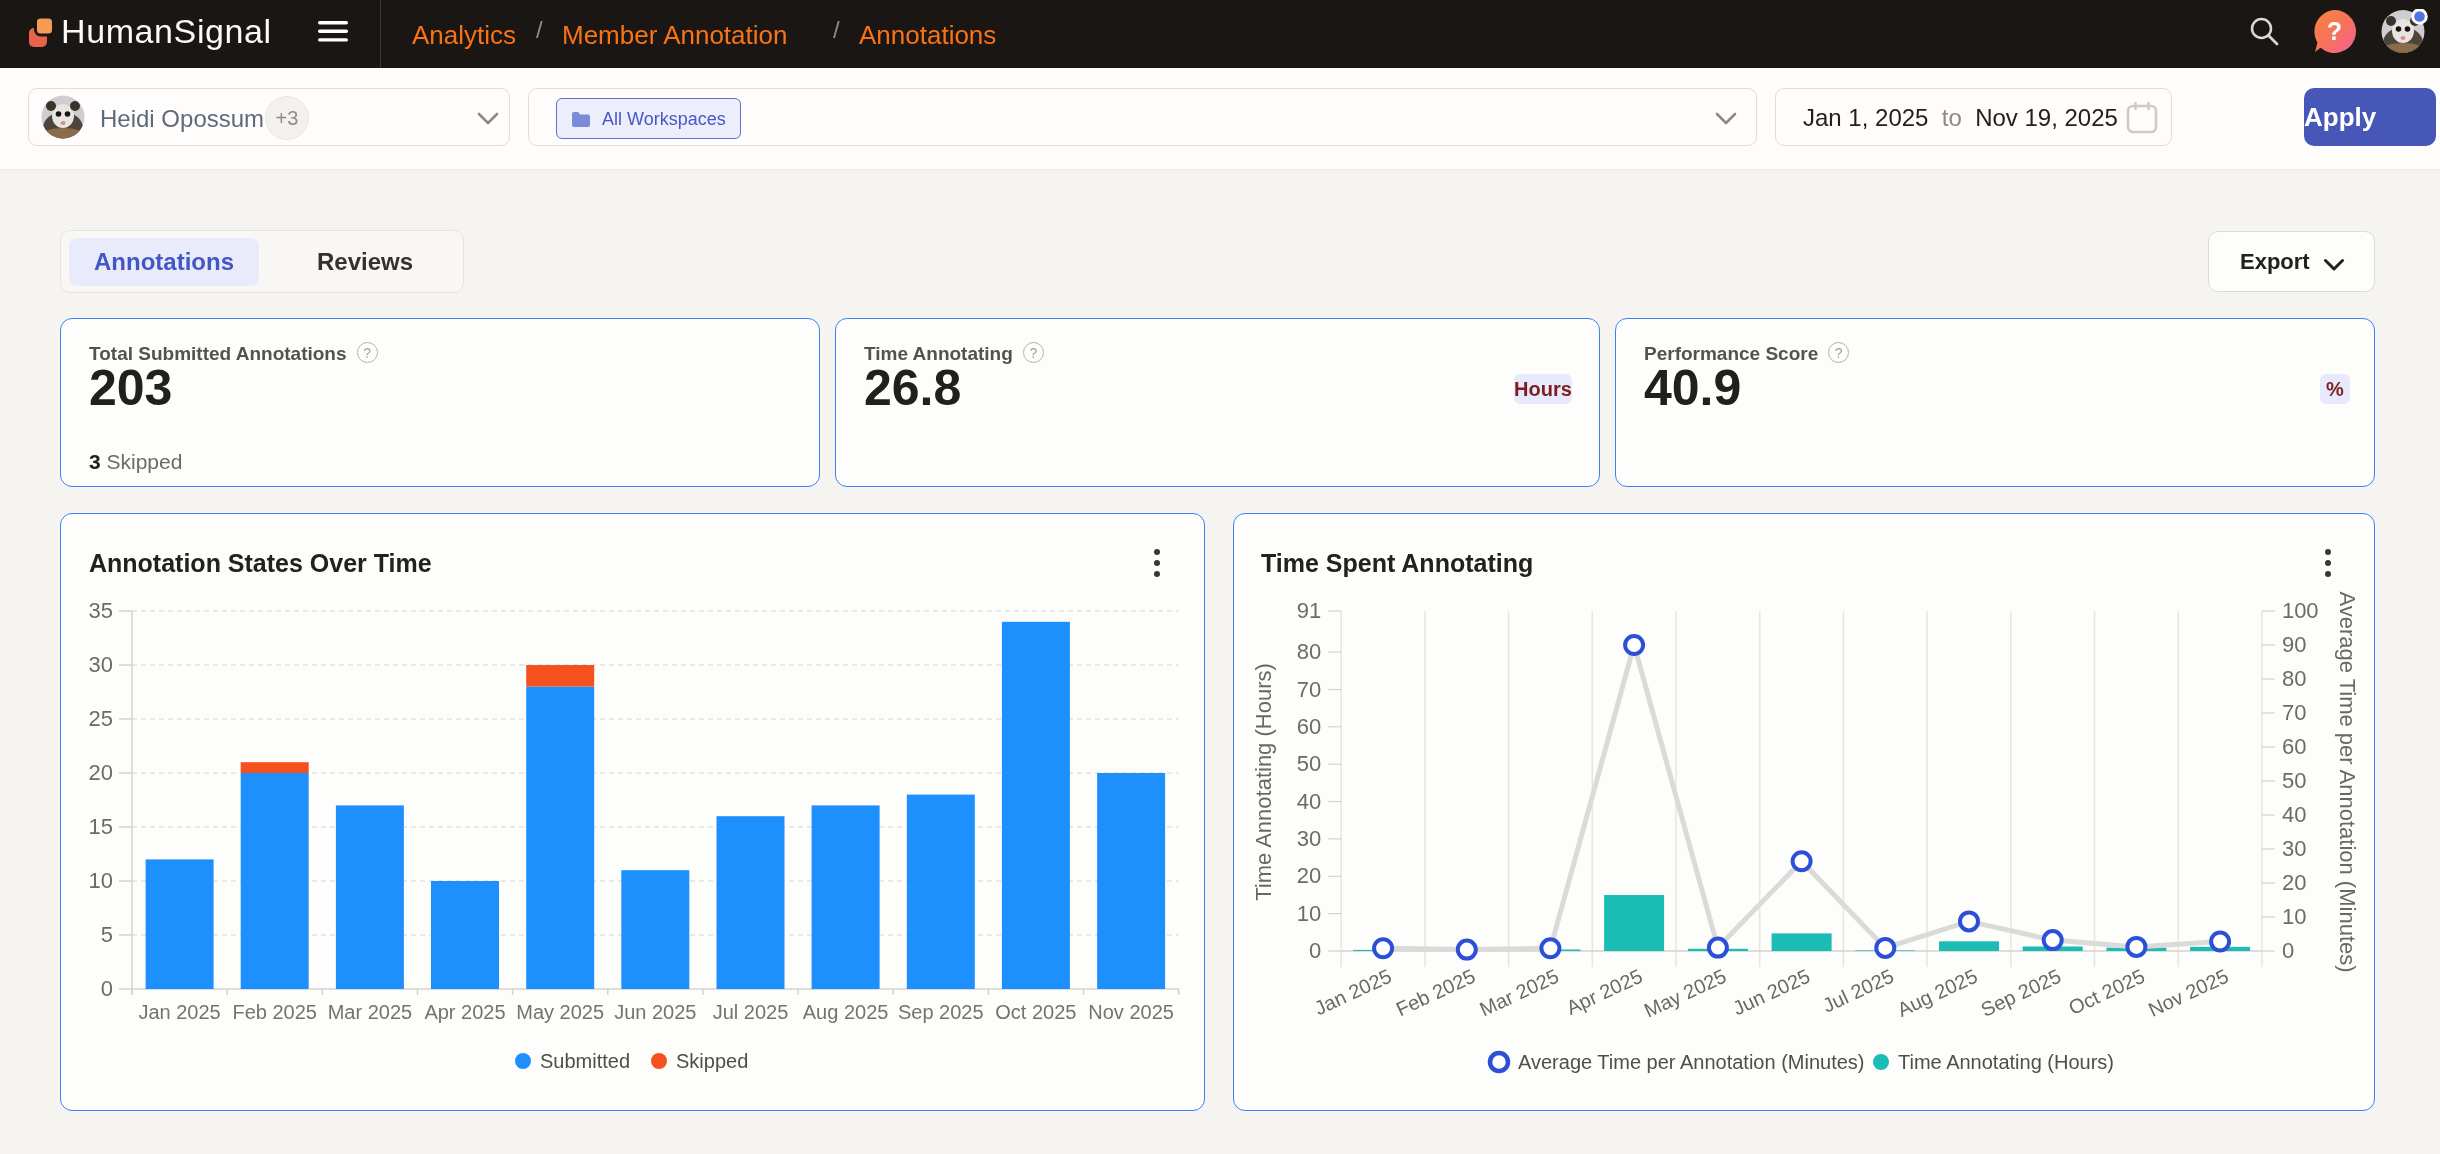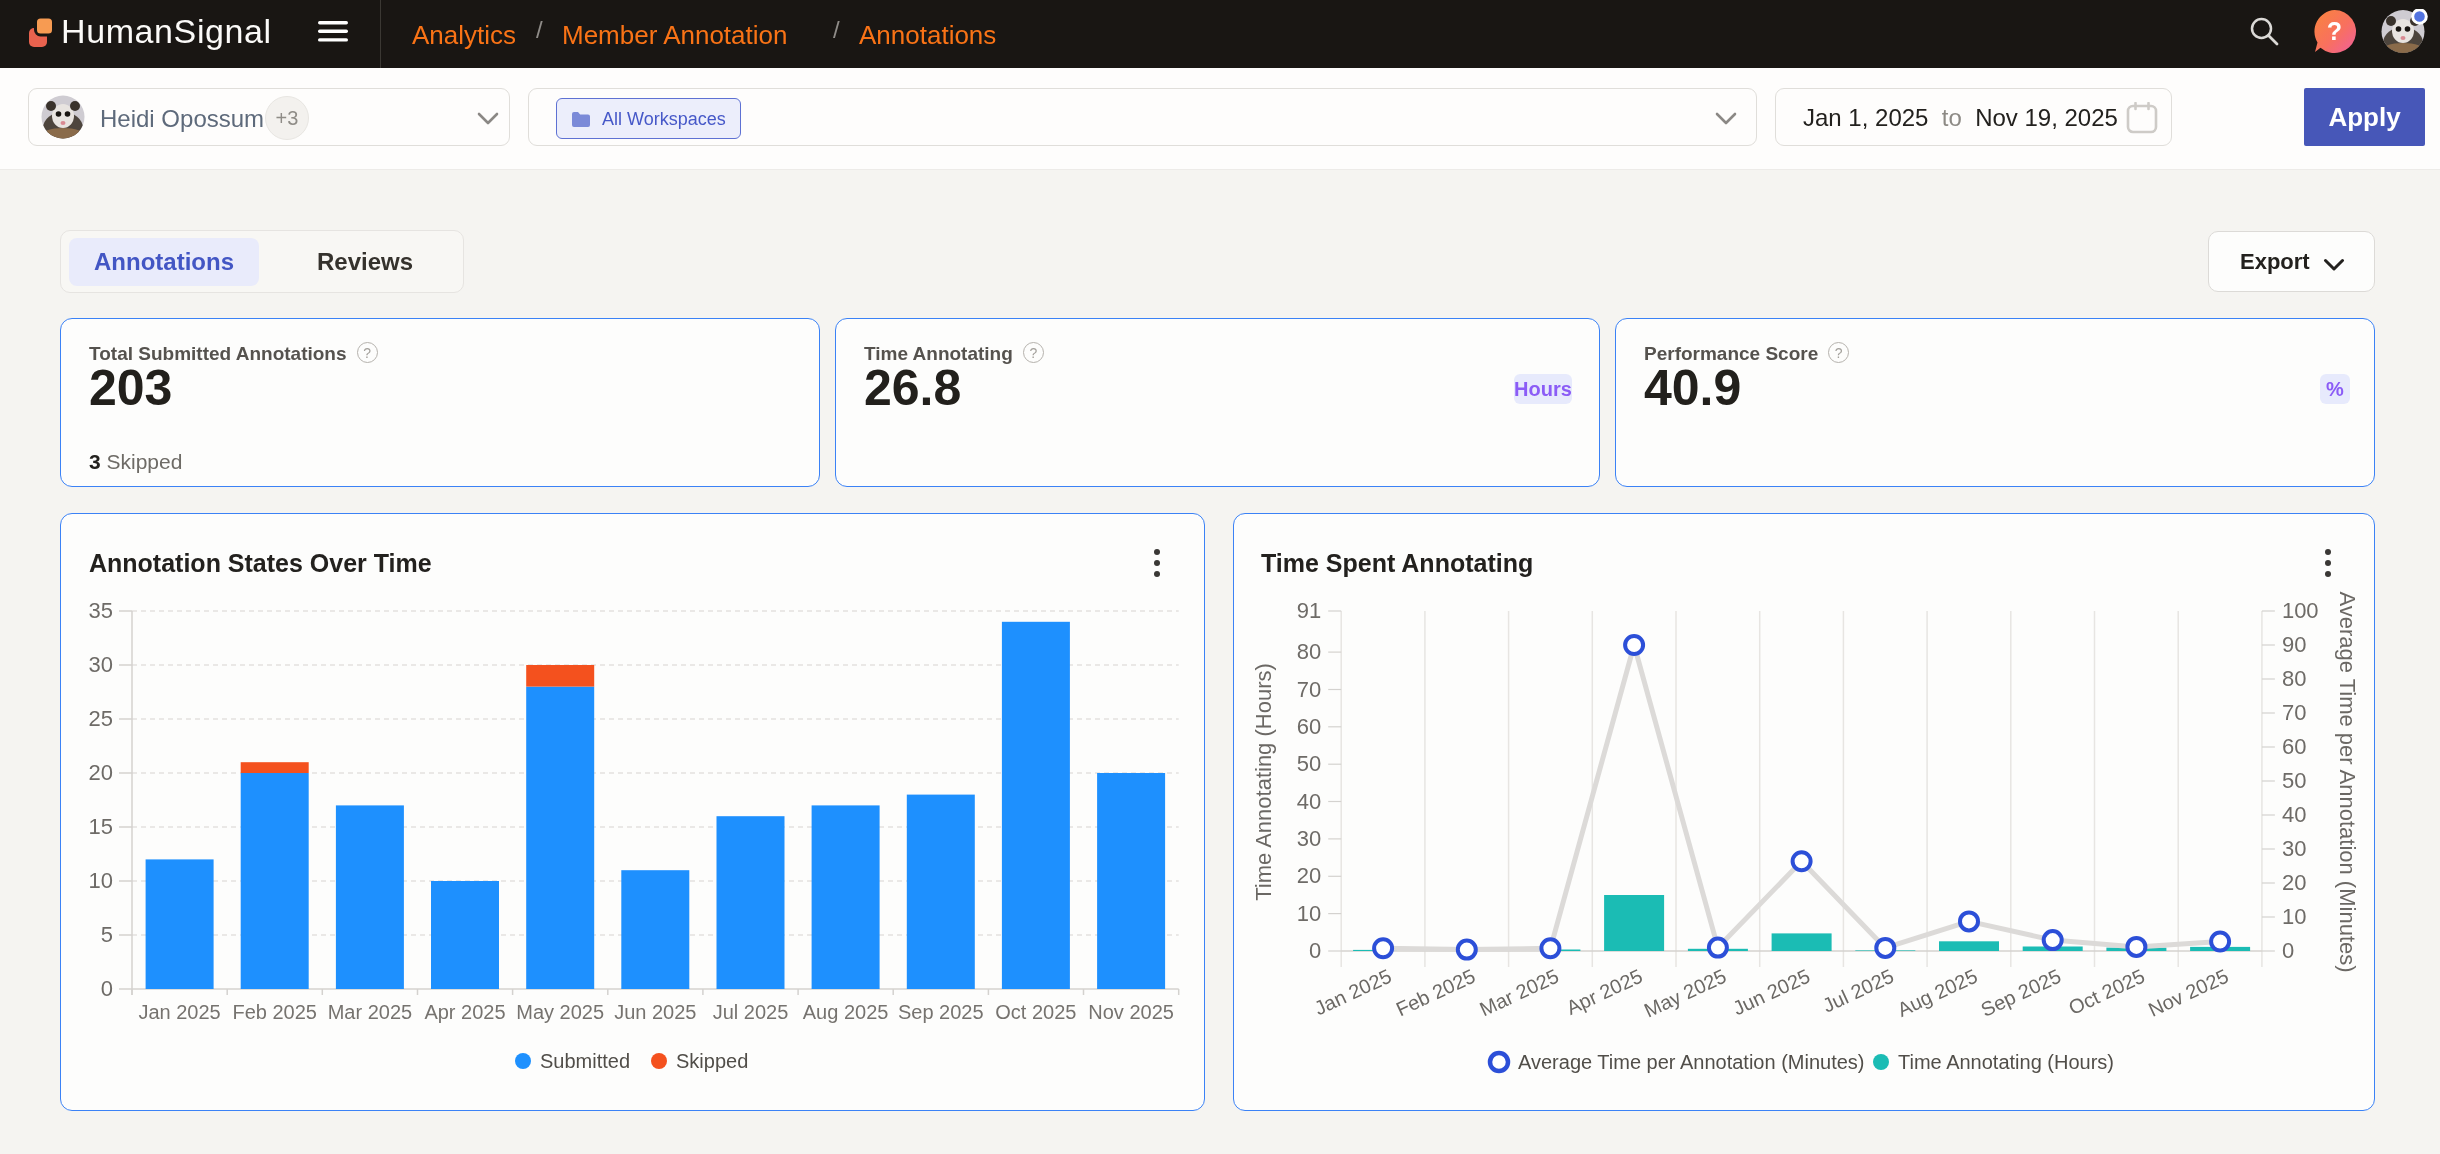--- a/index.html
+++ b/index.html
@@ -9,29 +9,29 @@
 .crumb { position:absolute; top:20px; color:#f97316; font-size:26px; }
 .crumb-sep { position:absolute; top:16px; color:#8f8c88; font-size:24px; }
 .fbar { position:absolute; left:0; top:68px; width:2440px; height:102px; background:#fefdfc; border-bottom:1px solid #edebe8; }
 .fbox { position:absolute; top:20px; height:58px; background:#fefdfc; border:1px solid #e0deda; border-radius:9px; }
 .name { position:absolute; left:71px; top:16px; font-size:24px; color:#5e6a7b; white-space:nowrap; }
 .plus3 { position:absolute; left:236px; top:7px; width:44px; height:44px; border-radius:50%; background:#f3f1ee; border:1px solid #e8e6e2; color:#8f8c87; font-size:20px; text-align:center; line-height:42px; }
 .ws-btn { position:absolute; left:27px; top:9px; width:185px; height:41px; background:#eceefb; border:1.5px solid #5e71d3; border-radius:6px; }
 .ws-txt { position:absolute; left:45px; top:10px; font-size:18px; font-weight:400; color:#4658c8; white-space:nowrap; }
 .date-txt { position:absolute; left:27px; top:15px; font-size:24px; color:#23211e; white-space:nowrap; }
 .date-to { color:#8d8a85; }
-.apply { position:absolute; left:2304px; top:20px; width:121px; height:58px; background:#4757b8; border-radius:2px; color:#ffffff; font-size:26px; font-weight:700; text-align:center; line-height:58px; }
+.apply { position:absolute; left:2304px; top:20px; width:132px; height:58px; background:#4757b8; border-radius:10px; color:#ffffff; font-size:26px; font-weight:700; line-height:58px; }
 .tabs { position:absolute; left:60px; top:230px; width:404px; height:63px; border:1px solid #e6e4e1; border-radius:10px; background:#f8f7f4; }
 .tab-on { position:absolute; left:8px; top:7px; width:190px; height:48px; background:#e9ebfb; border-radius:8px; color:#4356c4; font-size:24px; font-weight:700; text-align:center; line-height:48px; }
 .tab-off { position:absolute; left:209px; top:7px; width:190px; height:48px; color:#35322d; font-size:24px; font-weight:700; text-align:center; line-height:48px; }
 .export { position:absolute; left:2208px; top:231px; width:167px; height:61px; background:#fdfdfc; border:1px solid #dcdad7; border-radius:10px; }
 .card { position:absolute; background:#fdfdfc; border:1px solid #3b82f6; border-radius:12px; }
 .sc-title { position:absolute; left:28px; top:23px; font-size:19px; font-weight:700; color:#55524e; }
 .sc-num { position:absolute; left:28px; top:40px; font-size:50px; font-weight:700; color:#22201c; }
-.badge { position:absolute; top:55px; height:30px; background:#e7eafc; border-radius:6px; color:#8b5cf6; font-size:20px; font-weight:700; text-align:center; line-height:30px; }
+.badge { position:absolute; top:55px; height:30px; background:#e7eafc; border-radius:6px; color:#7f1d1d; font-size:20px; font-weight:700; text-align:center; line-height:30px; }
 .qm { display:inline-block; width:21px; height:21px; border:1.5px solid #b5b2ad; border-radius:50%; color:#a3a09b; font-size:14px; font-weight:400; text-align:center; line-height:20px; vertical-align:2px; margin-left:10px; }
 </style>
 </head>
 <body>
 
 <div class="hdr">
   <svg style="position:absolute;left:29px;top:17px" width="25" height="31" viewBox="0 0 25 31">
     <rect x="0" y="11" width="18" height="19" rx="5" fill="#e8624e"></rect>
     <rect x="6.5" y="0" width="18" height="18" rx="5" fill="#f79b52" stroke="#191613" stroke-width="3"></rect>
   </svg>

